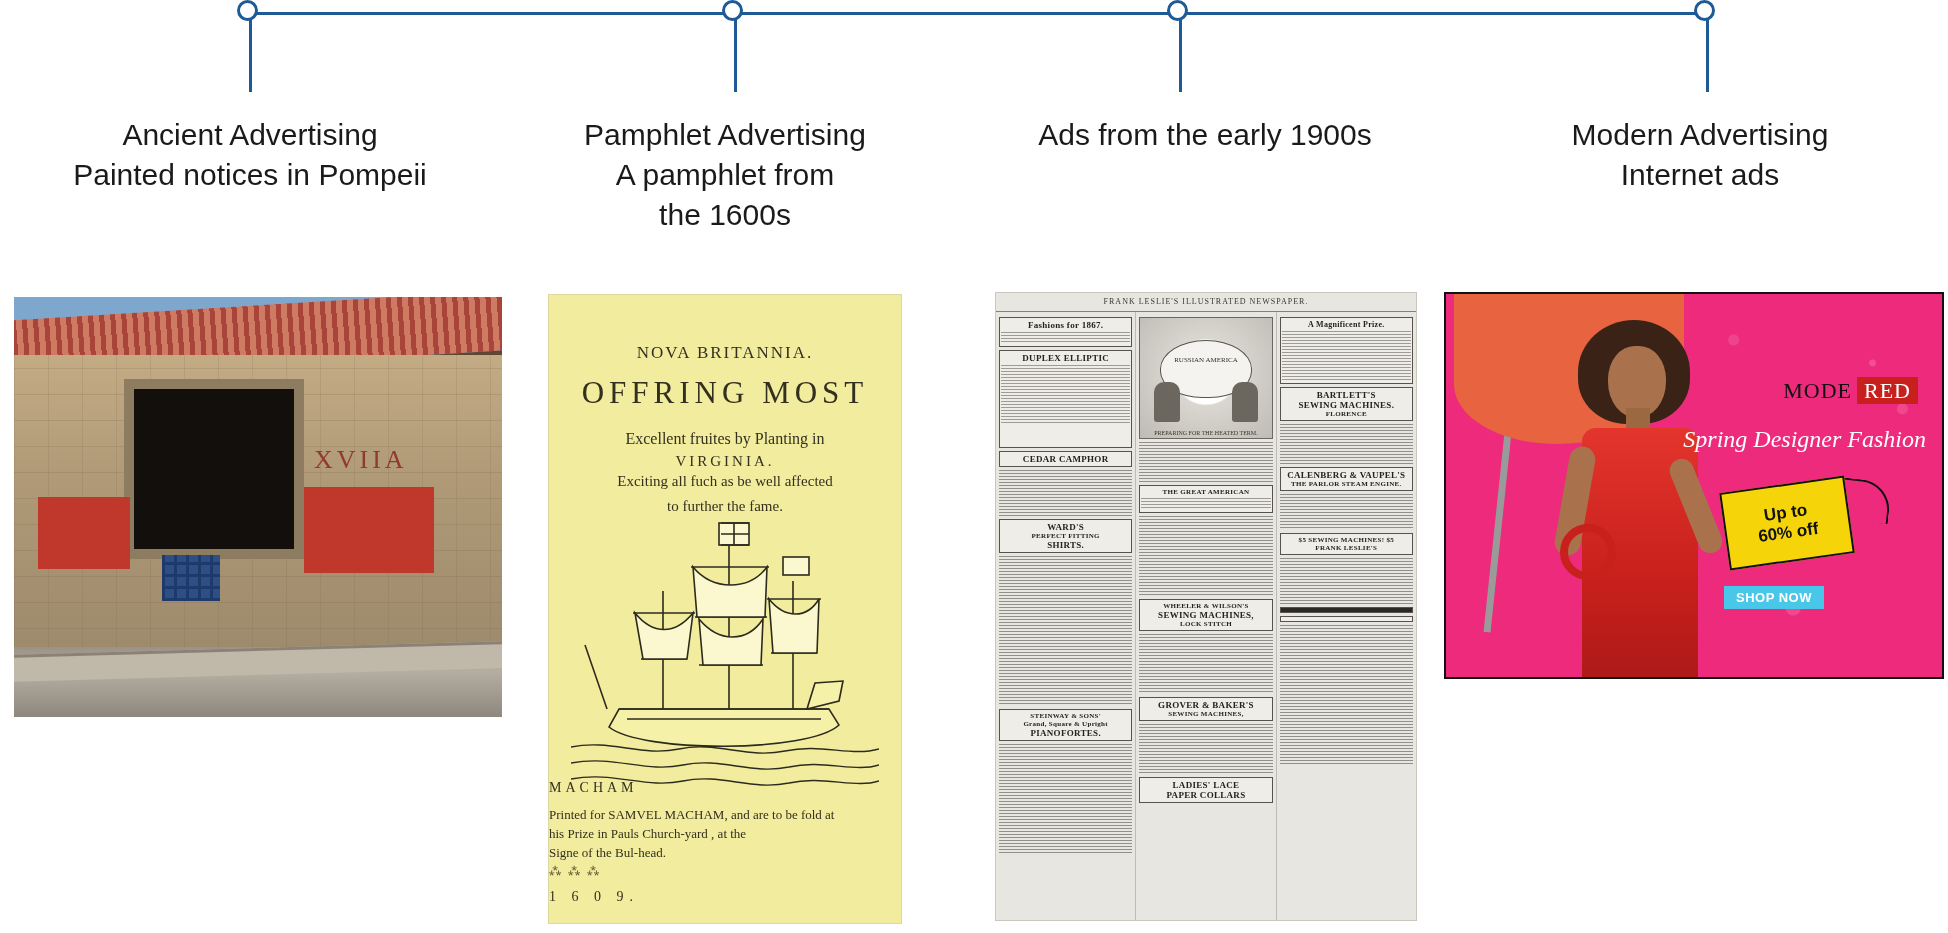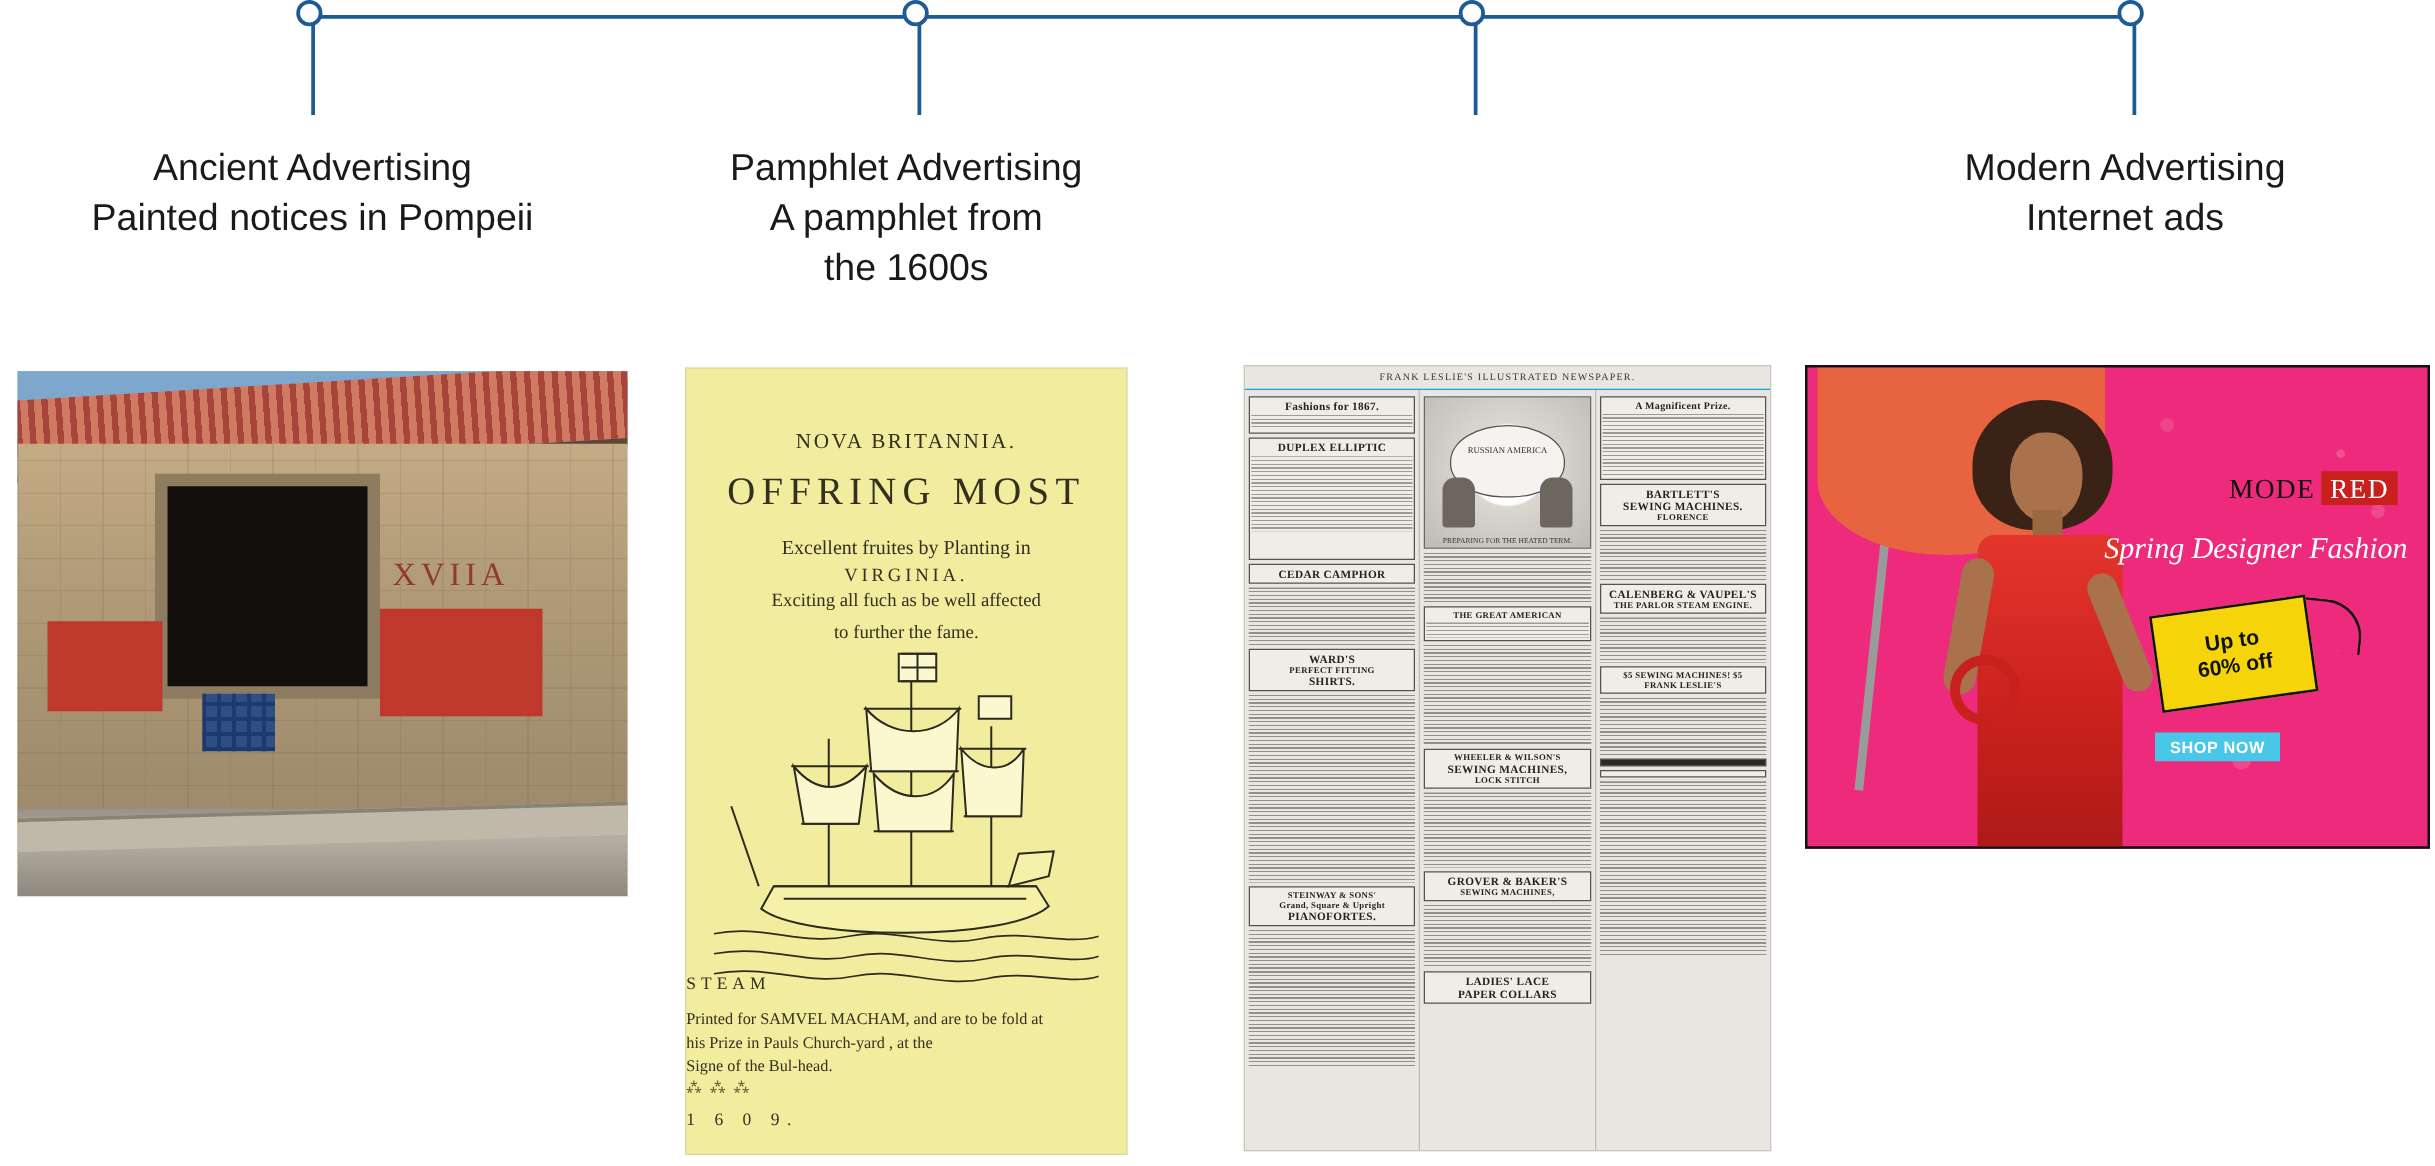--- a/index.html
+++ b/index.html
@@ -350,20 +350,21 @@
   <div class="col" style="left:510px; width:430px;">
     <div class="caption">
       <span class="ttl">Pamphlet Advertising</span>
       <span class="sub">A pamphlet from</span>
       <span class="sub">the 1600s</span>
     </div>
   </div>
 
   <div class="col" style="left:960px; width:490px;">
     <div class="caption">
+      <span class="sub">Ads from the early 1900s</span>
     </div>
   </div>
 
   <div class="col" style="left:1460px; width:480px;">
     <div class="caption">
       <span class="ttl">Modern Advertising</span>
       <span class="sub">Internet ads</span>
     </div>
   </div>
 </div>
@@ -423,21 +424,21 @@
       <path d="M150 28 L178 28 M150 50 L178 50 M163 28 L163 50 M150 39 L178 39"></path>
       <rect x="212" y="62" width="26" height="18" fill="#fbf8cf"></rect>
 
       <path d="M0 252 C40 244 70 262 108 254 C146 246 176 264 214 256 C250 248 280 262 308 254" stroke-width="1.4"></path>
       <path d="M0 268 C44 260 74 278 112 270 C150 262 180 280 218 272 C252 264 284 278 308 270" stroke-width="1.4"></path>
       <path d="M0 284 C44 276 74 294 112 286 C150 278 180 296 218 288 C252 280 284 294 308 286" stroke-width="1.4"></path>
     </g>
   </svg>
 
   <div class="pam-foot">
-    <div class="city">STEAM</div>
+    <div class="city">MACHAM</div>
     <div>Printed for SAMVEL MACHAM, and are to be fold at</div>
     <div>his Prize in Pauls Church-yard , at the</div>
     <div>Signe of the Bul-head.</div>
     <div class="pam-orn">⁂ ⁂ ⁂</div>
     <div class="yr">1 6 0 9.</div>
   </div>
 </div>
 
 <div class="figure newspaper">
   <div class="np-head">FRANK LESLIE'S ILLUSTRATED NEWSPAPER.</div>

